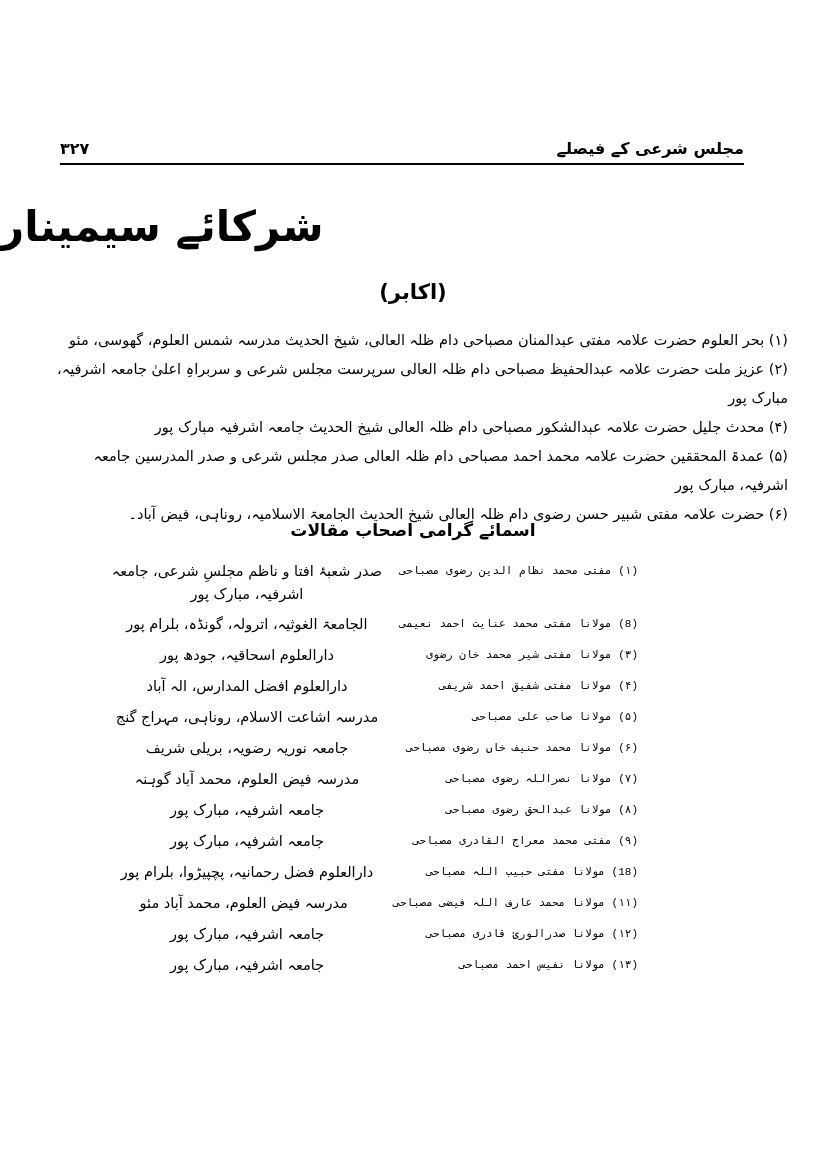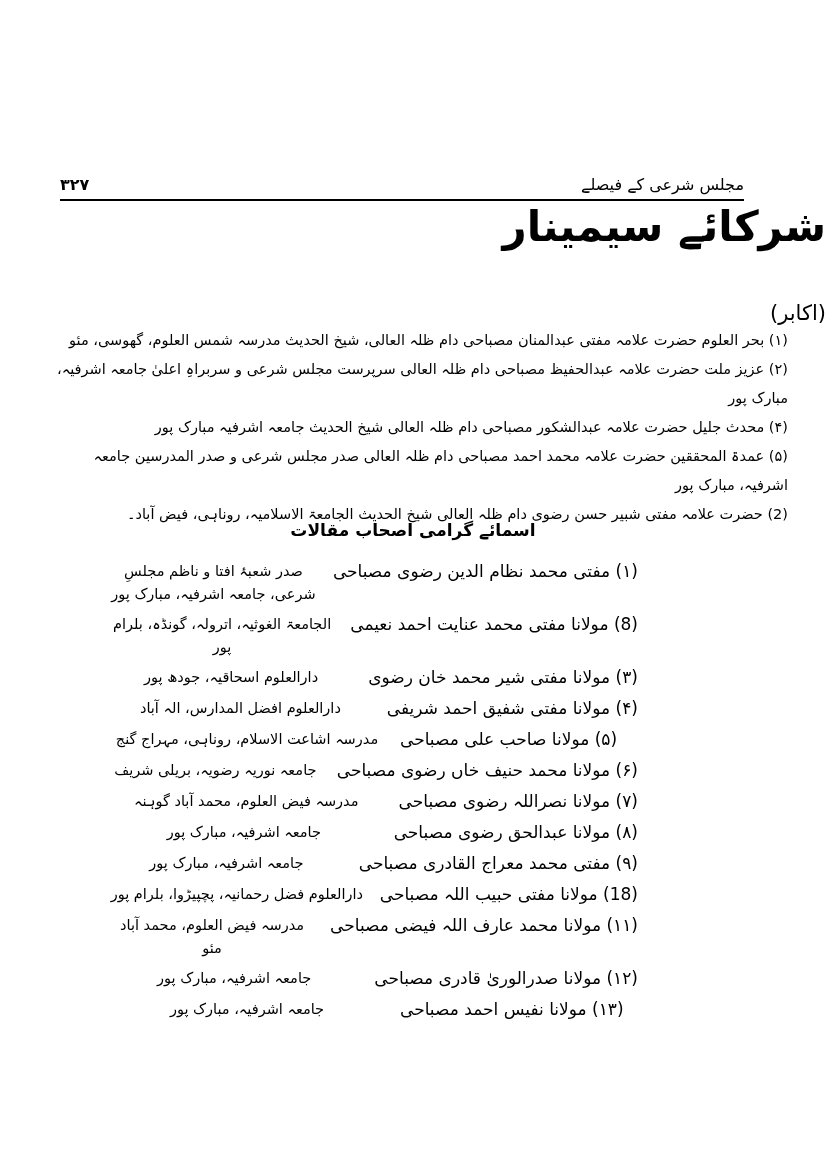--- a/index.html
+++ b/index.html
@@ -21,53 +21,53 @@
     top: 138px;
     right: 82px;
     left: 60px;
     display: flex;
     align-items: flex-end;
     border-bottom: 2px solid #000;
     padding-bottom: 3px;
   }
   .running-title {
     font-size: 16px;
-    font-weight: normal;
+    font-weight: bold;
     line-height: 1.4;
     white-space: nowrap;
     margin-left: 12px;
   }
   .header-spacer { flex: 1; }
   .page-number {
     font-size: 16px;
     font-weight: bold;
     line-height: 1.4;
     white-space: nowrap;
-    margin-top: 36px;
   }
   
   .seminar-title {
     position: absolute;
     top: 198px;
     left: 0;
     right: 0;
-    text-align: right;
+    text-align: left;
     font-size: 42px;
     font-weight: bold;
     line-height: 1.4;
     letter-spacing: 1px;
   }
   
   .elders-heading {
     position: absolute;
-    top: 301px;
+    top: 280px;
     left: 0;
     right: 0;
+    text-align: center;
     font-size: 21px;
-    font-weight: normal;
+    font-weight: bold;
   }
   .elders-list {
     position: absolute;
     top: 326px;
     right: 38px;
     left: 49px;
   }
   .elders-entry {
     font-size: 14.5px;
     line-height: 29px;
@@ -91,24 +91,25 @@
   }
   .roster-row {
     display: flex;
     align-items: flex-start;
     gap: 14px;
     min-height: 24px;
     margin-bottom: 7px;
   }
   .presenter-name {
     flex: 0 0 238px;
-    font-size: 17px;
+    font-size: 11px;
     line-height: 23px;
-    text-align: left;
+    text-align: right;
     white-space: nowrap;
+    font-family: Liberation Mono, monospace;
   }
   .presenter-institution {
     flex: 1;
     font-size: 14.5px;
     line-height: 23px;
     text-align: center;
   }
 </style>
 </head>
 <body>
@@ -123,21 +124,21 @@
 
   <div class="seminar-title">شرکائے سیمینار</div>
 
   <div class="elders-heading">(اکابر)</div>
 
   <div class="elders-list">
     <div class="elders-entry">(۱) بحر العلوم حضرت علامہ مفتی عبدالمنان مصباحی دام ظلہ العالی، شیخ الحدیث مدرسہ شمس العلوم، گھوسی، مئو</div>
     <div class="elders-entry">(۲) عزیز ملت حضرت علامہ عبدالحفیظ مصباحی دام ظلہ العالی سرپرست مجلس شرعی و سربراہِ اعلیٰ جامعہ اشرفیہ، مبارک پور</div>
     <div class="elders-entry">(۴) محدث جلیل حضرت علامہ عبدالشکور مصباحی دام ظلہ العالی شیخ الحدیث جامعہ اشرفیہ مبارک پور</div>
     <div class="elders-entry">(۵) عمدۃ المحققین حضرت علامہ محمد احمد مصباحی دام ظلہ العالی صدر مجلس شرعی و صدر المدرسین جامعہ اشرفیہ، مبارک پور</div>
-    <div class="elders-entry">(2) حضرت علامہ مفتی شبیر حسن رضوی دام ظلہ العالی شیخ الحدیث الجامعۃ الاسلامیہ، روناہی، فیض آباد۔</div>
+    <div class="elders-entry">(۶) حضرت علامہ مفتی شبیر حسن رضوی دام ظلہ العالی شیخ الحدیث الجامعۃ الاسلامیہ، روناہی، فیض آباد۔</div>
   </div>
 
   <div class="papers-heading">اسمائے گرامی اصحاب مقالات</div>
 
   <div class="papers-roster">
     <div class="roster-row">
       <div class="presenter-name">(۱) مفتی محمد نظام الدین رضوی مصباحی</div>
       <div class="presenter-institution">صدر شعبۂ افتا و ناظم مجلسِ شرعی، جامعہ اشرفیہ، مبارک پور</div>
     </div>
     <div class="roster-row">

